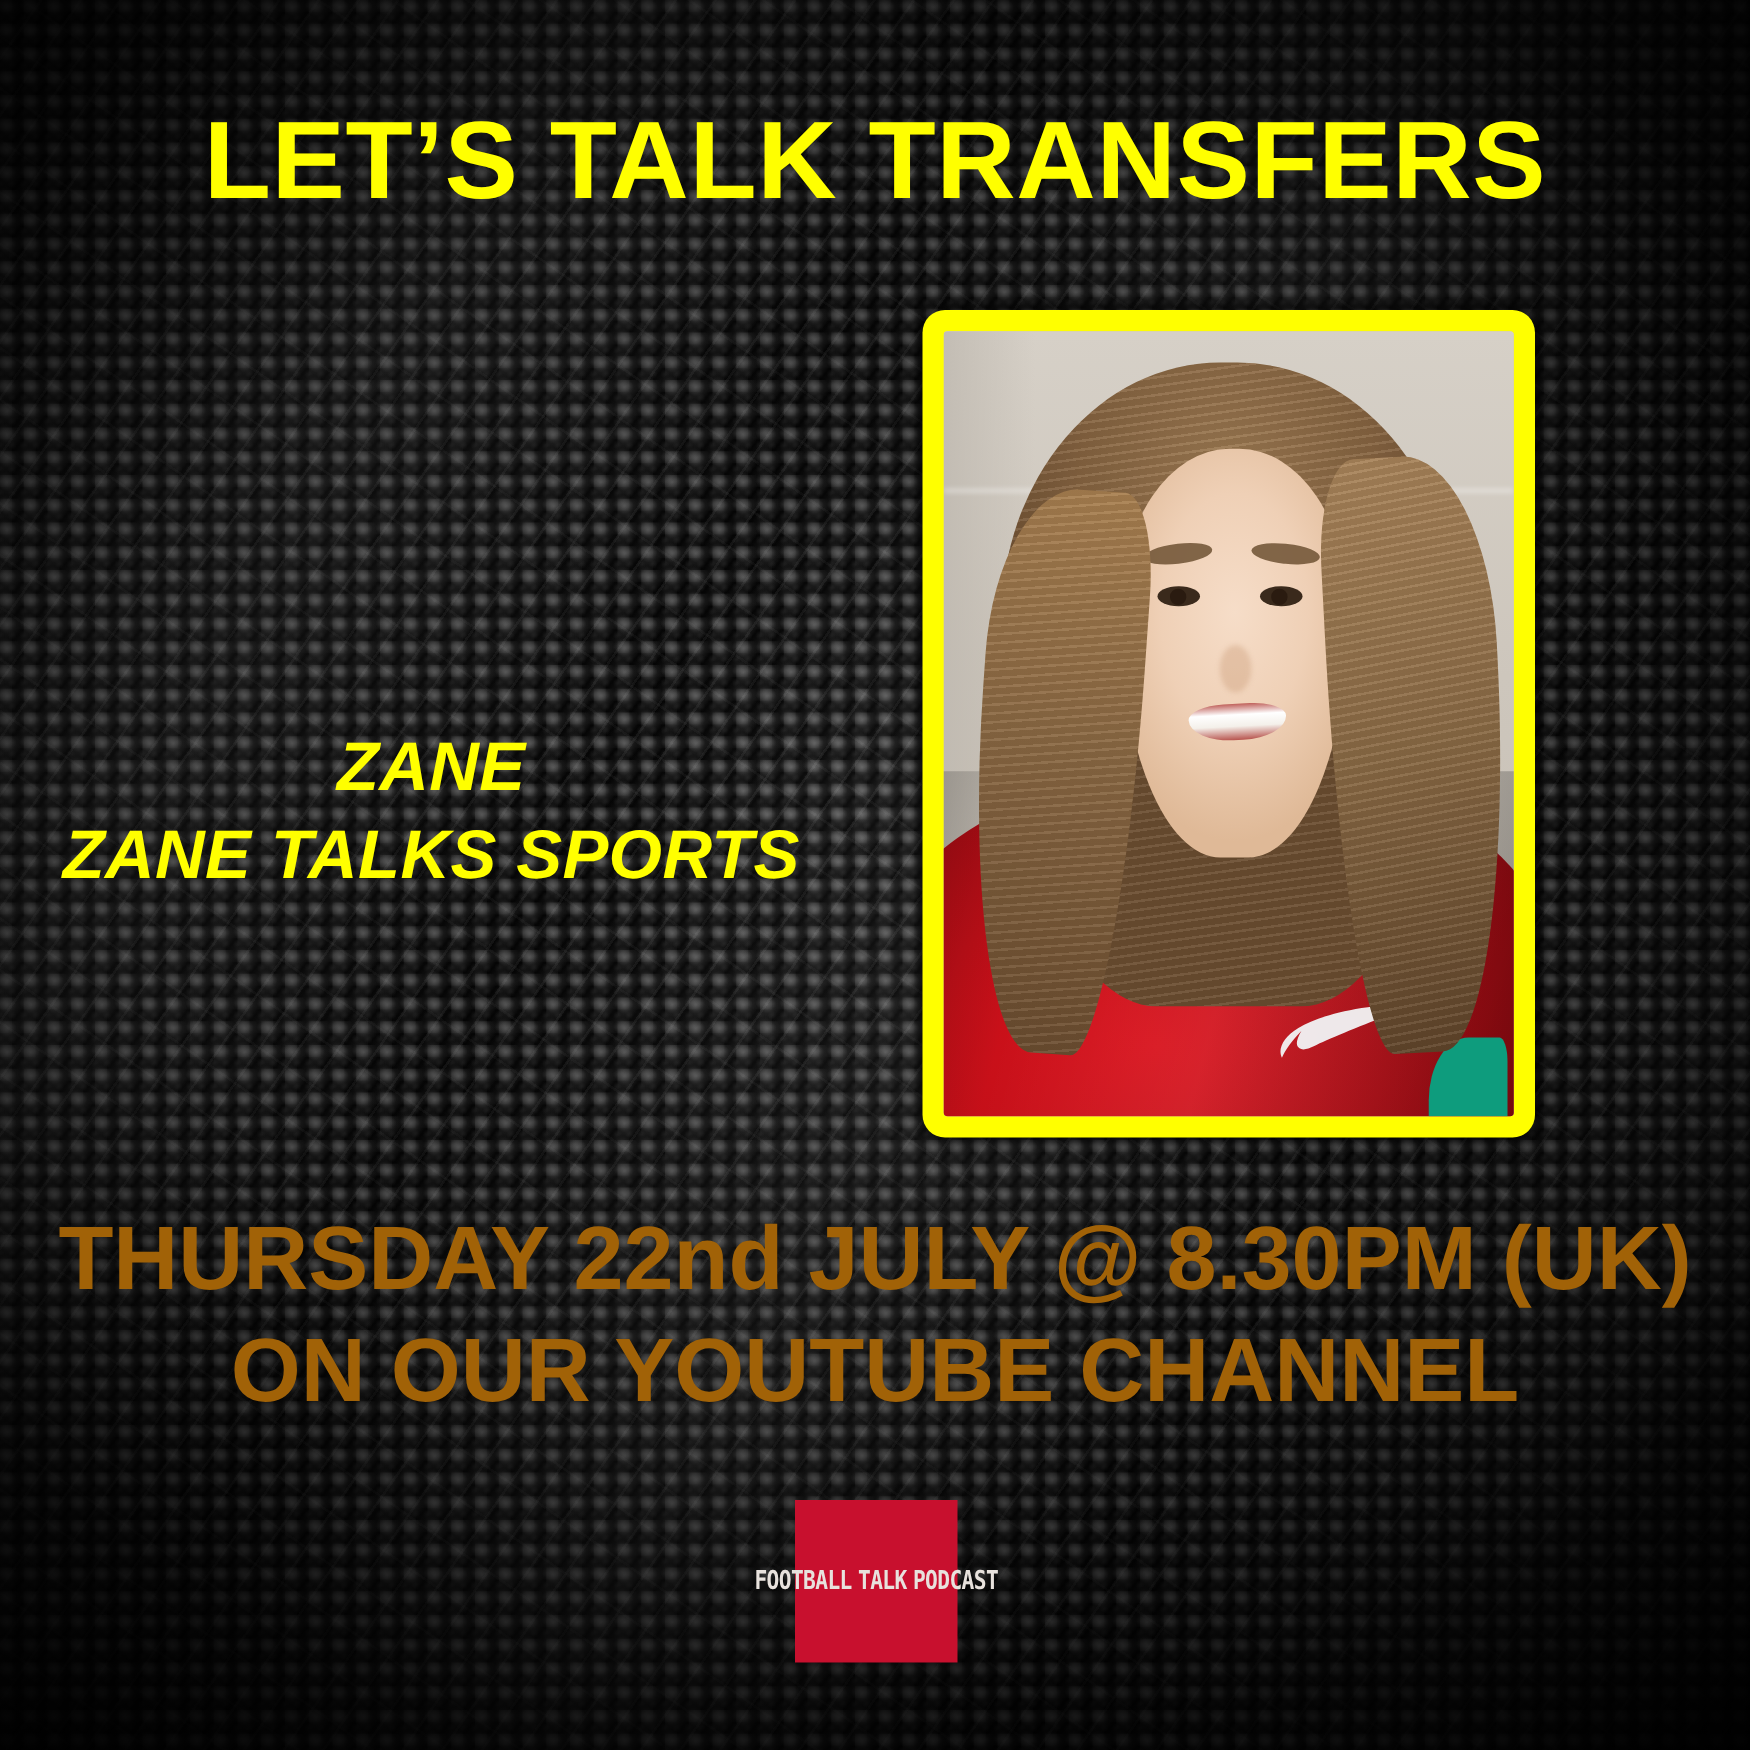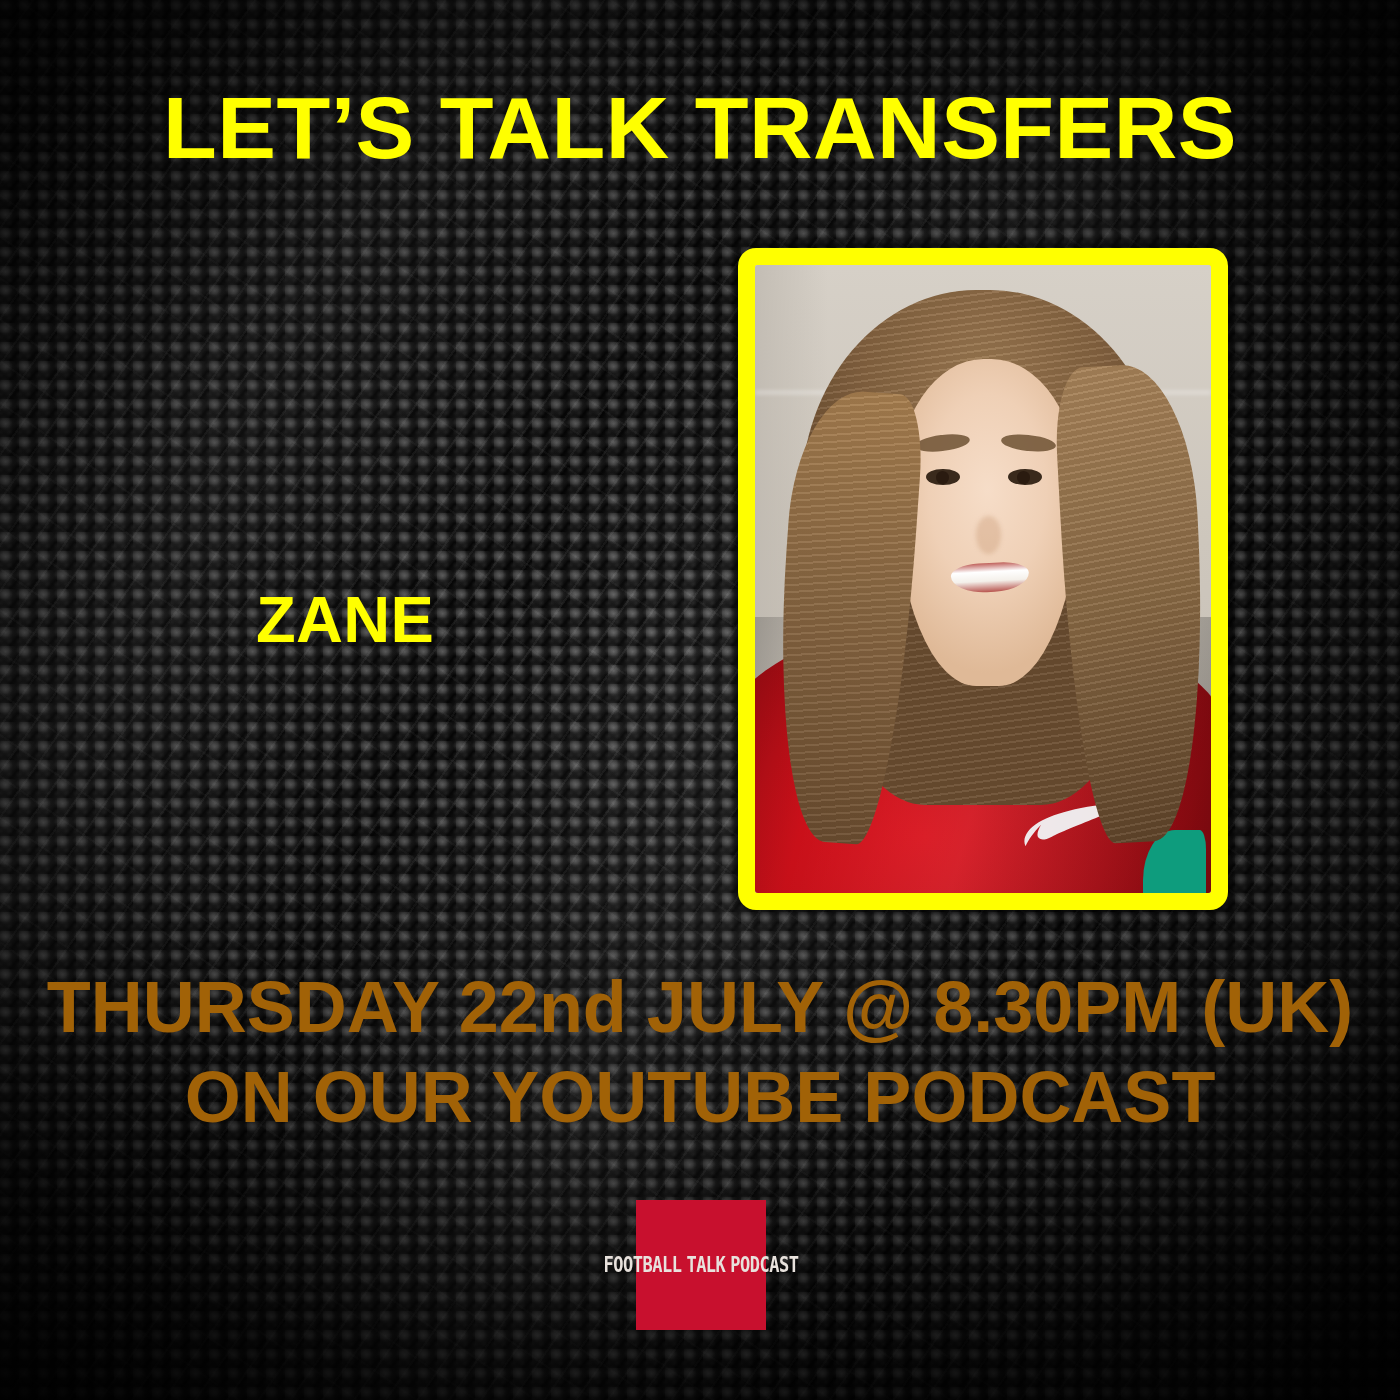--- a/index.html
+++ b/index.html
@@ -100,25 +100,26 @@
     white-space: nowrap;
   }
 
   .guest-block {
     position: absolute;
     left: 0;
     top: 578px;
     width: 690px;
     text-align: center;
     color: #FFFF00;
-    font-size: 65px;
+    font-size: 55px;
     font-weight: 700;
     line-height: 1.28;
     letter-spacing: 0.3px;
     white-space: nowrap;
+    font-style: italic;
   }
 
   .when-block {
     position: absolute;
     left: 0;
     right: 0;
     top: 962px;
     text-align: center;
     color: #a16207;
     font-size: 72px;
@@ -379,20 +380,21 @@
   <div class="texture"></div>
   <div class="texture-weave"></div>
   <div class="texture-sheen"></div>
   <div class="texture-vignette"></div>
 
   <div class="headline">LET’S TALK TRANSFERS</div>
 
 
   <div class="guest-block">
     <div>ZANE</div>
+    <div>ZANE TALKS SPORTS</div>
   </div>
 
   <div class="photo-frame">
     <div class="photo">
 
       <div class="ph-wall"></div>
       <div class="ph-wall-edge"></div>
       <div class="ph-wall-line"></div>
 
       <div class="ph-torso">
@@ -437,21 +439,21 @@
       </div>
       <div class="ph-hair-r">
         <div class="ph-hair-strand"></div>
       </div>
 
     </div>
   </div>
 
   <div class="when-block">
     <div>THURSDAY 22nd JULY @ 8.30PM (UK)</div>
-    <div>ON OUR YOUTUBE PODCAST</div>
+    <div>ON OUR YOUTUBE CHANNEL</div>
   </div>
 
   <div class="logo">
     <div class="logo-line">FOOTBALL</div>
     <div class="logo-line">TALK</div>
     <div class="logo-line">PODCAST</div>
   </div>
 
 </div>
 

